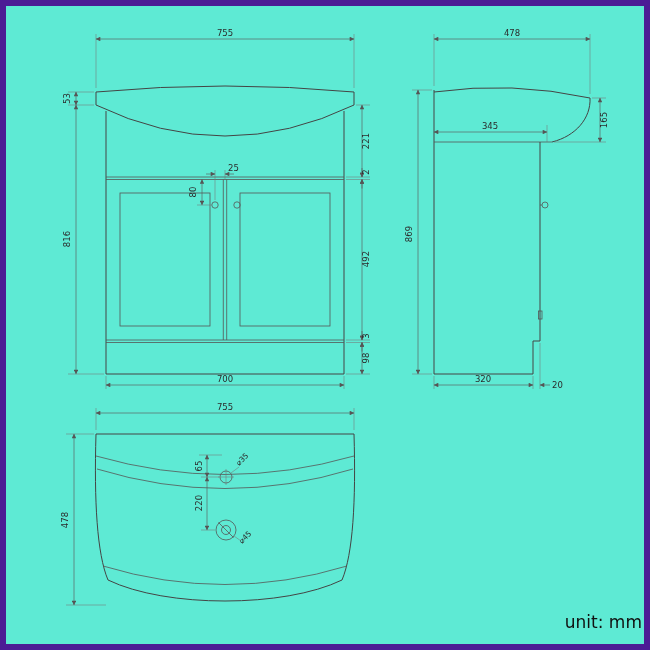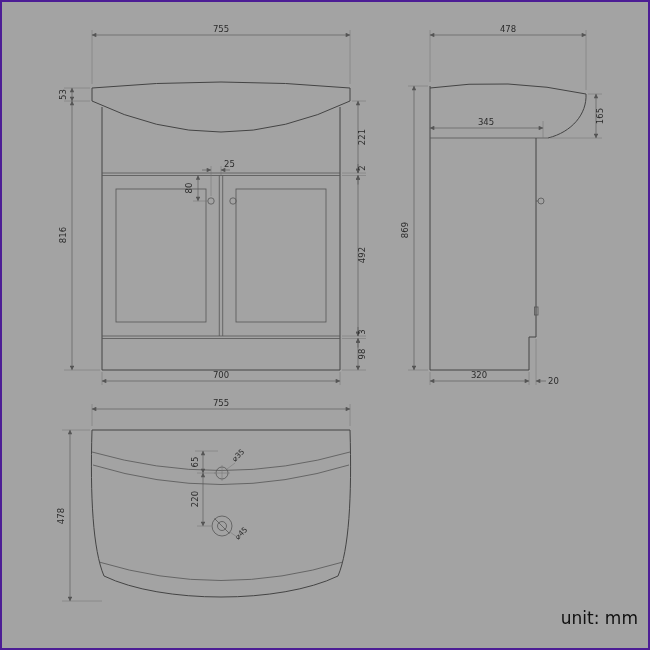--- a/index.html
+++ b/index.html
@@ -1,16 +1,16 @@
 <!DOCTYPE html>
 <html><head>
 <meta charset="utf-8">
 <style>
   html,body{margin:0;padding:0;background:#fff;}
-  .page{width:650px;height:650px;position:relative;background:#a3a3a3;box-sizing:border-box;border:2px solid #4c1d95;overflow:hidden;}
+  .page{width:650px;height:650px;position:relative;background:#5eead4;box-sizing:border-box;border:6px solid #4c1d95;overflow:hidden;}
   svg{display:block;}
   .obj{stroke:#444;stroke-width:1;fill:none;}
   .obj-thin{stroke:#555;stroke-width:0.8;fill:none;}
   .dim{stroke:#5a5a5a;stroke-width:0.65;fill:none;}
   .ext{stroke:#777;stroke-width:0.55;fill:none;}
   .t{font-family:"DejaVu Sans",sans-serif;font-size:8.5px;fill:#2b2b2b;}
   .ts{font-family:"DejaVu Sans",sans-serif;font-size:7.5px;fill:#2b2b2b;}
   .unit{font-family:"DejaVu Sans",sans-serif;font-size:17px;fill:#111;}
 </style>
 </head>

